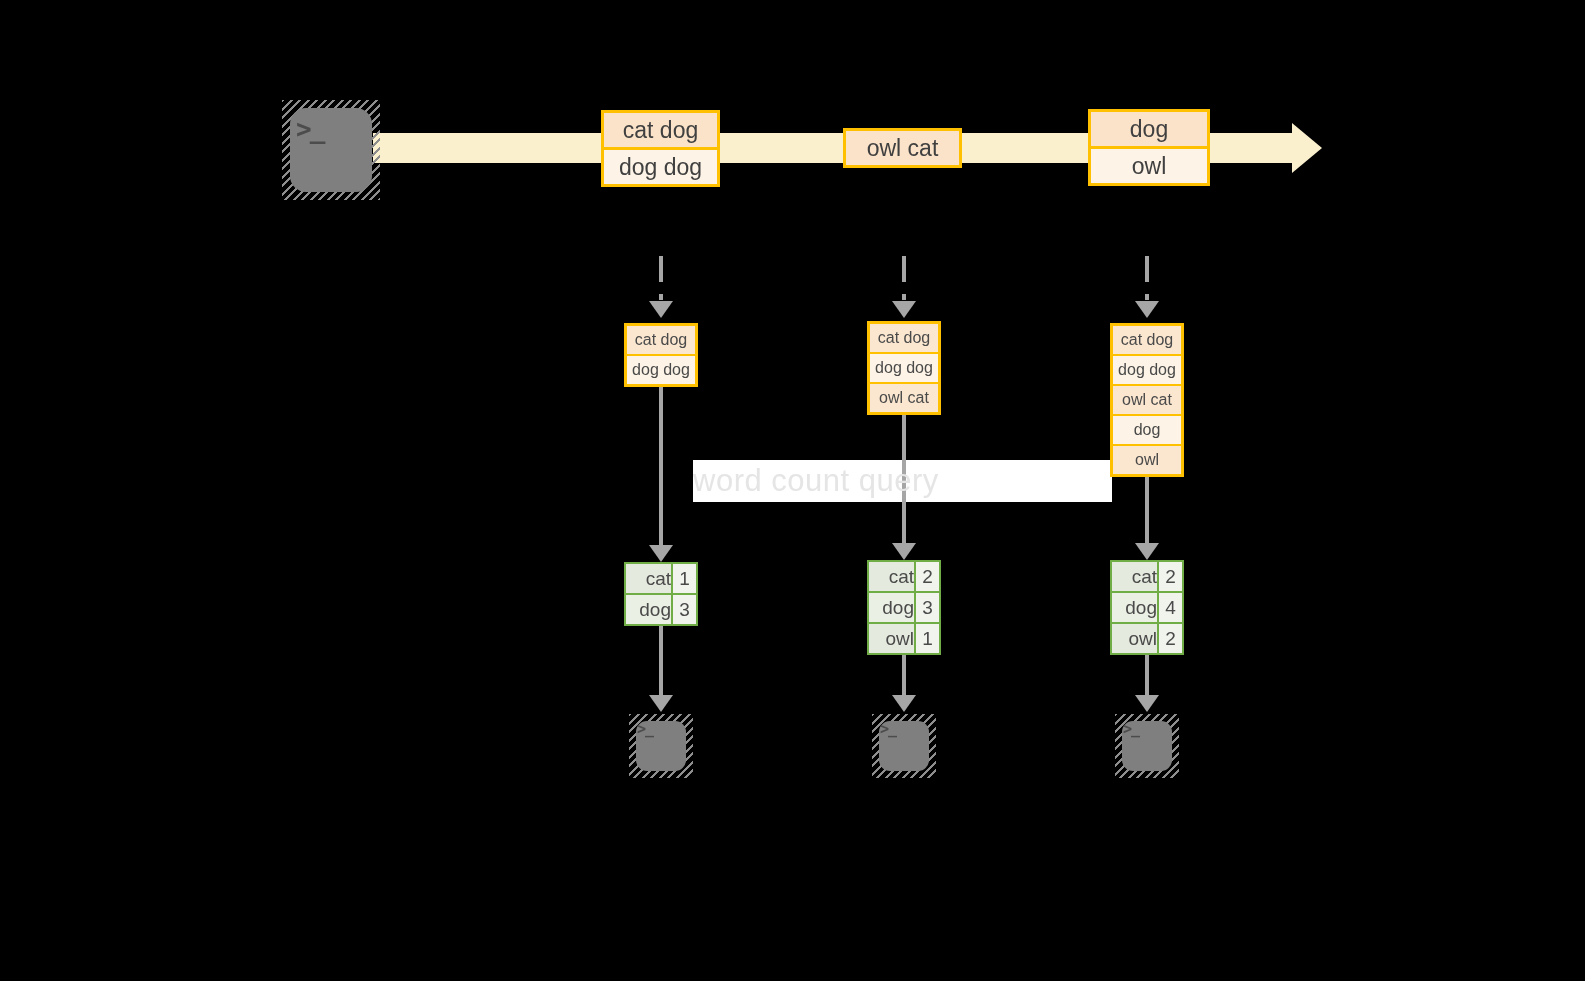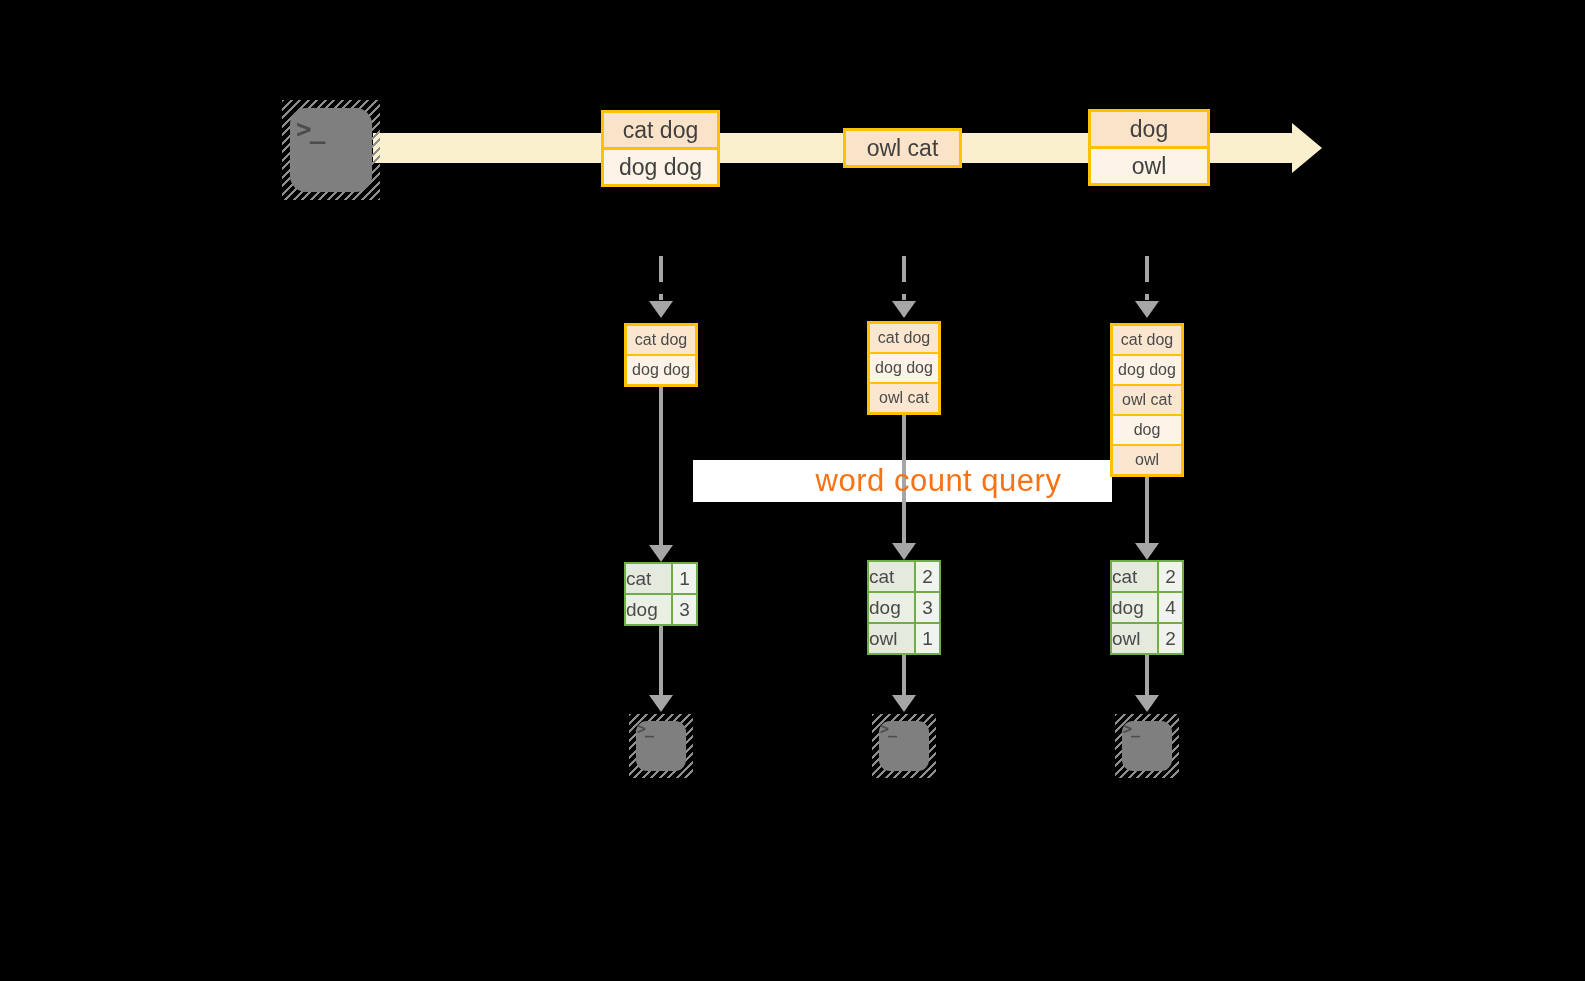--- a/index.html
+++ b/index.html
@@ -26,26 +26,26 @@
   
   .dashline{position:absolute;width:4px;height:44px;z-index:4;
     background:repeating-linear-gradient(to bottom,#A6A6A6 0 26px,transparent 26px 38px);}
   .head-down{position:absolute;width:0;height:0;z-index:4;
     border-left:12px solid transparent;border-right:12px solid transparent;border-top:17px solid #A6A6A6;}
   
   .line{position:absolute;width:4px;background:#A6A6A6;z-index:3;}
   
   .query-band{position:absolute;left:693px;top:460px;width:419px;height:42px;background:#FFFFFF;z-index:2;}
   .query-label{position:absolute;left:693px;top:460px;width:419px;height:42px;line-height:42px;
-    text-align:center;font-size:31px;color:#f97316;z-index:4;letter-spacing:0.5px;margin-left:36px;}
+    text-align:left;font-size:31px;color:#e5e5e5;z-index:4;letter-spacing:0.5px;}
   
   .gtable{position:absolute;width:70px;border:2px solid #70AD47;z-index:5;border-collapse:collapse;}
   .grow{display:flex;height:29px;}
   .grow + .grow{border-top:2px solid #70AD47;}
-  .gword{width:45px;line-height:29px;text-align:left;font-size:19px;color:#4A4A4A;background:#E4EADD;}
+  .gword{width:45px;line-height:29px;text-align:right;font-size:19px;color:#4A4A4A;background:#E4EADD;}
   .gnum{width:23px;line-height:29px;text-align:center;font-size:19px;color:#4A4A4A;background:#F0F4ED;border-left:2px solid #70AD47;}
   .grow:nth-child(even) .gword{background:#EAF0E4;}
   
   .term{position:absolute;z-index:5;
     background:repeating-linear-gradient(135deg,#8E8E8E 0 2px,transparent 2px 6px);}
   .term-inner{position:absolute;background:#7F7F7F;}
   .term-lg{width:98px;height:100px;}
   .term-lg .term-inner{inset:8px;border-radius:16px;}
   .term-sm{width:64px;height:64px;}
   .term-sm .term-inner{inset:7px;border-radius:11px;}

